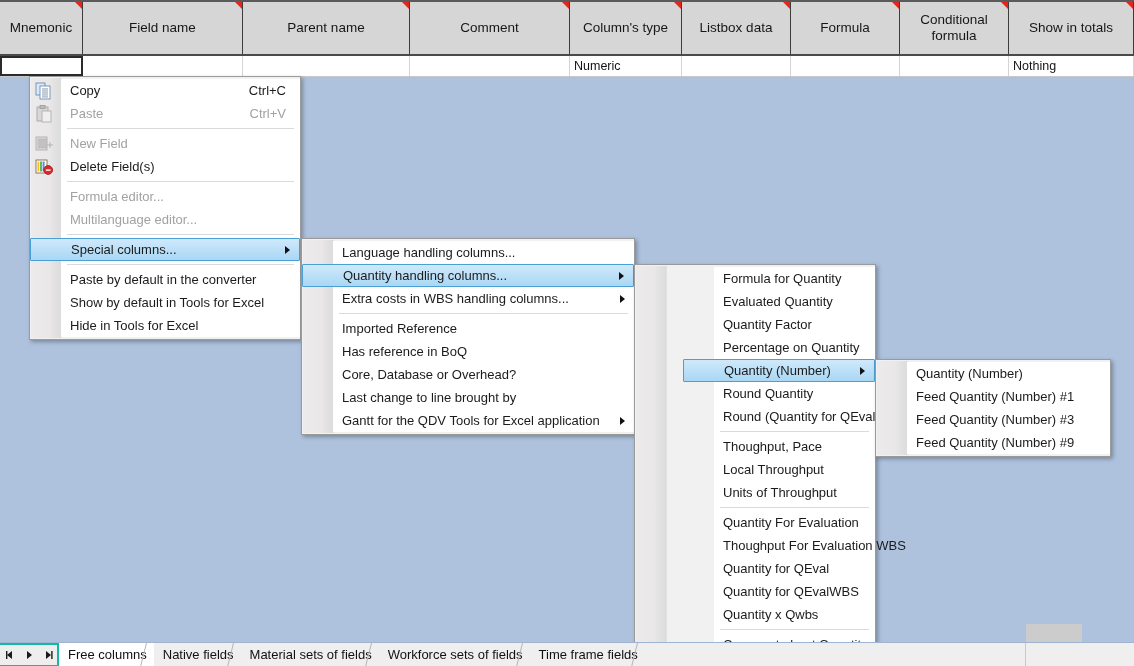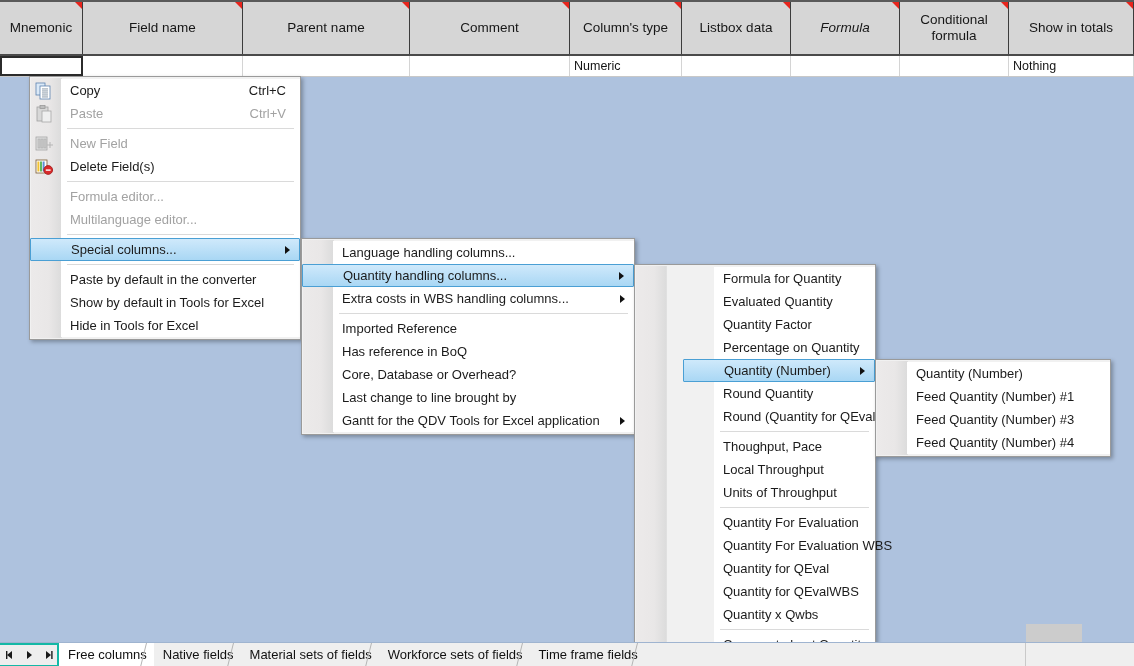--- a/index.html
+++ b/index.html
@@ -231,21 +231,21 @@
         <span class="marker"></span>
       </div>
       <div class="hcell" style="width: 112px;">
         <span>Column's type</span>
         <span class="marker"></span>
       </div>
       <div class="hcell" style="width: 109px;">
         <span>Listbox data</span>
         <span class="marker"></span>
       </div>
-      <div class="hcell" style="width: 109px; font-style: italic;">
+      <div class="hcell" style="width: 109px;">
         <span>Formula</span>
         <span class="marker"></span>
       </div>
       <div class="hcell" style="width: 109px;">
         <span>Conditional formula</span>
         <span class="marker"></span>
       </div>
       <div class="hcell" style="width: 125px;">
         <span>Show in totals</span>
         <span class="marker"></span>
@@ -421,21 +421,21 @@
           <span>Local Throughput</span>
         </div>
         <div class="mi">
           <span>Units of Throughput</span>
         </div>
         <div class="sep"></div>
         <div class="mi">
           <span>Quantity For Evaluation</span>
         </div>
         <div class="mi">
-          <span>Quantity For Evaluation WBS</span>
+          <span>Thoughput For Evaluation WBS</span>
         </div>
         <div class="mi">
           <span>Quantity for QEval</span>
         </div>
         <div class="mi">
           <span>Quantity for QEvalWBS</span>
         </div>
         <div class="mi">
           <span>Quantity x Qwbs</span>
         </div>
@@ -452,21 +452,21 @@
         <div class="mi">
           <span>Quantity (Number)</span>
         </div>
         <div class="mi">
           <span>Feed Quantity (Number) #1</span>
         </div>
         <div class="mi">
           <span>Feed Quantity (Number) #3</span>
         </div>
         <div class="mi">
-          <span>Feed Quantity (Number) #4</span>
+          <span>Feed Quantity (Number) #9</span>
         </div>
       </div>
   </div>
 
   <div class="corner-gray"></div>
 
   <div class="tabbar">
     <div class="navbtns" id="navbtns">
         <div class="navbtn">
           <svg width="12" height="12" viewBox="0 0 12 12">

